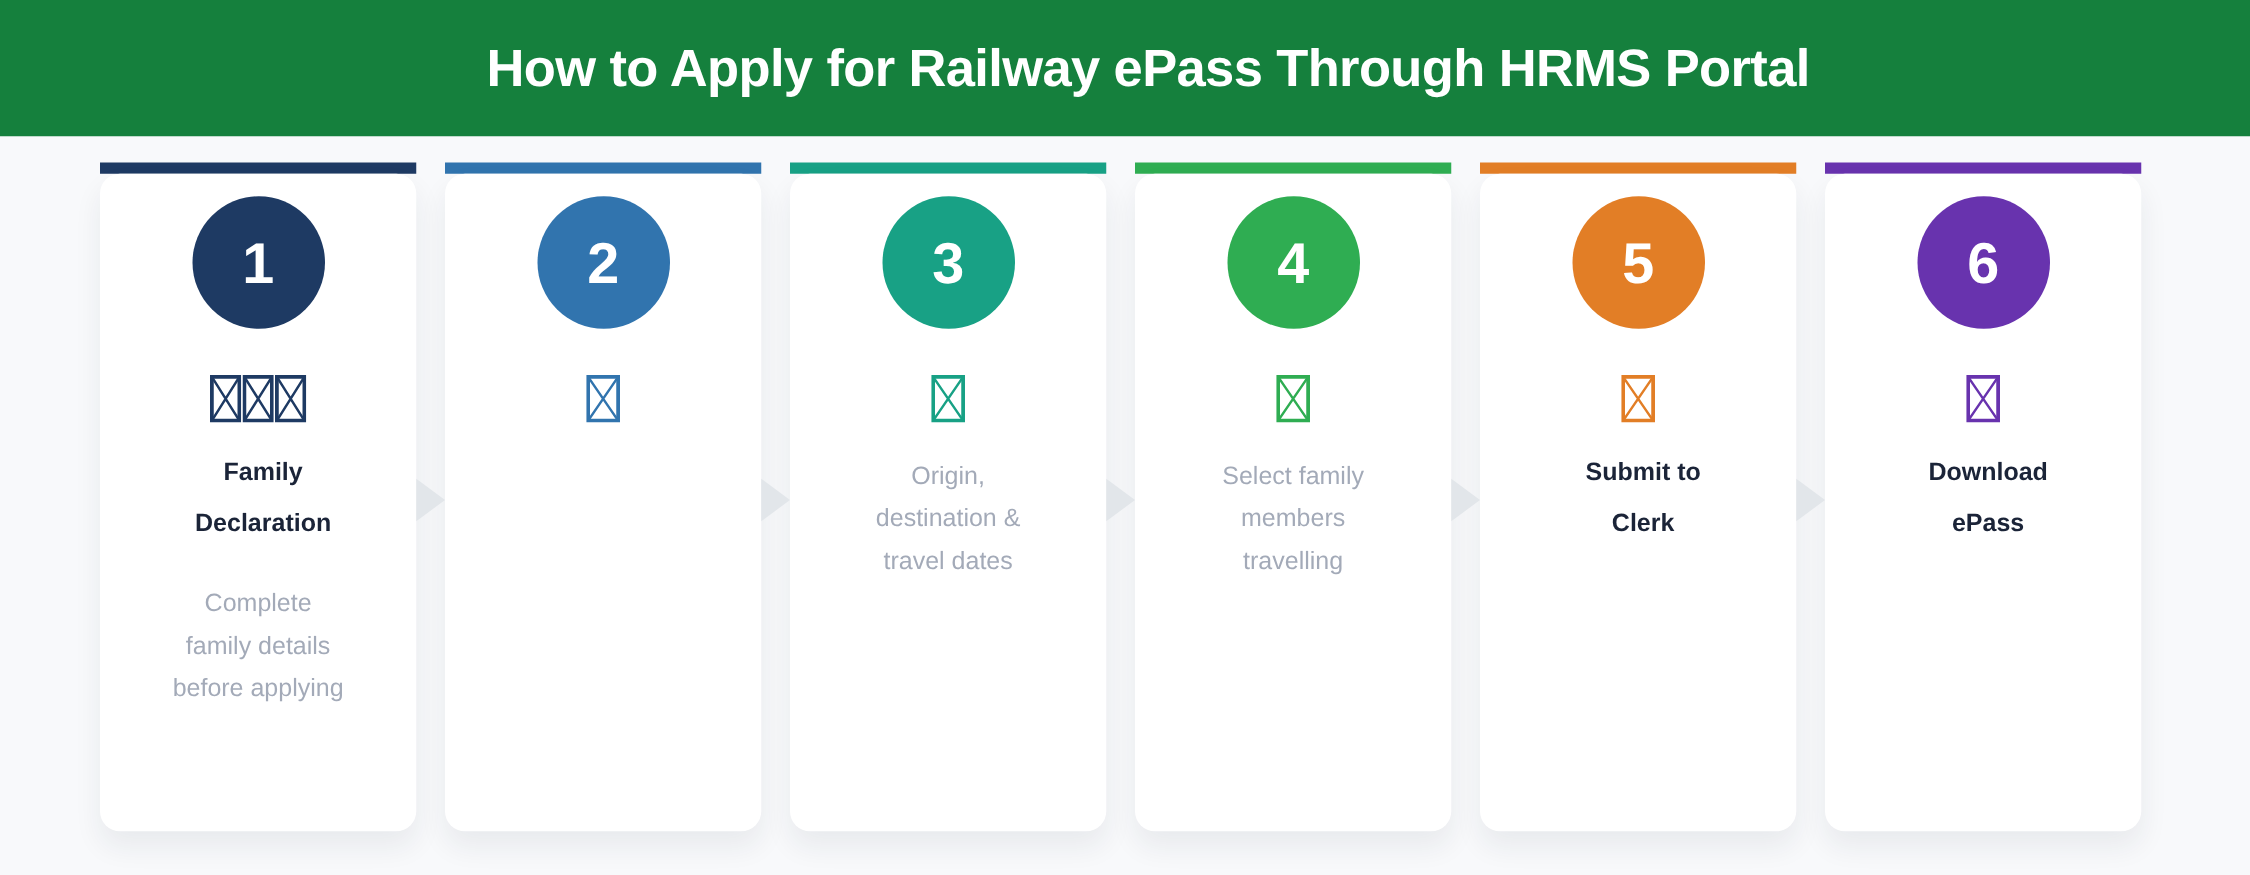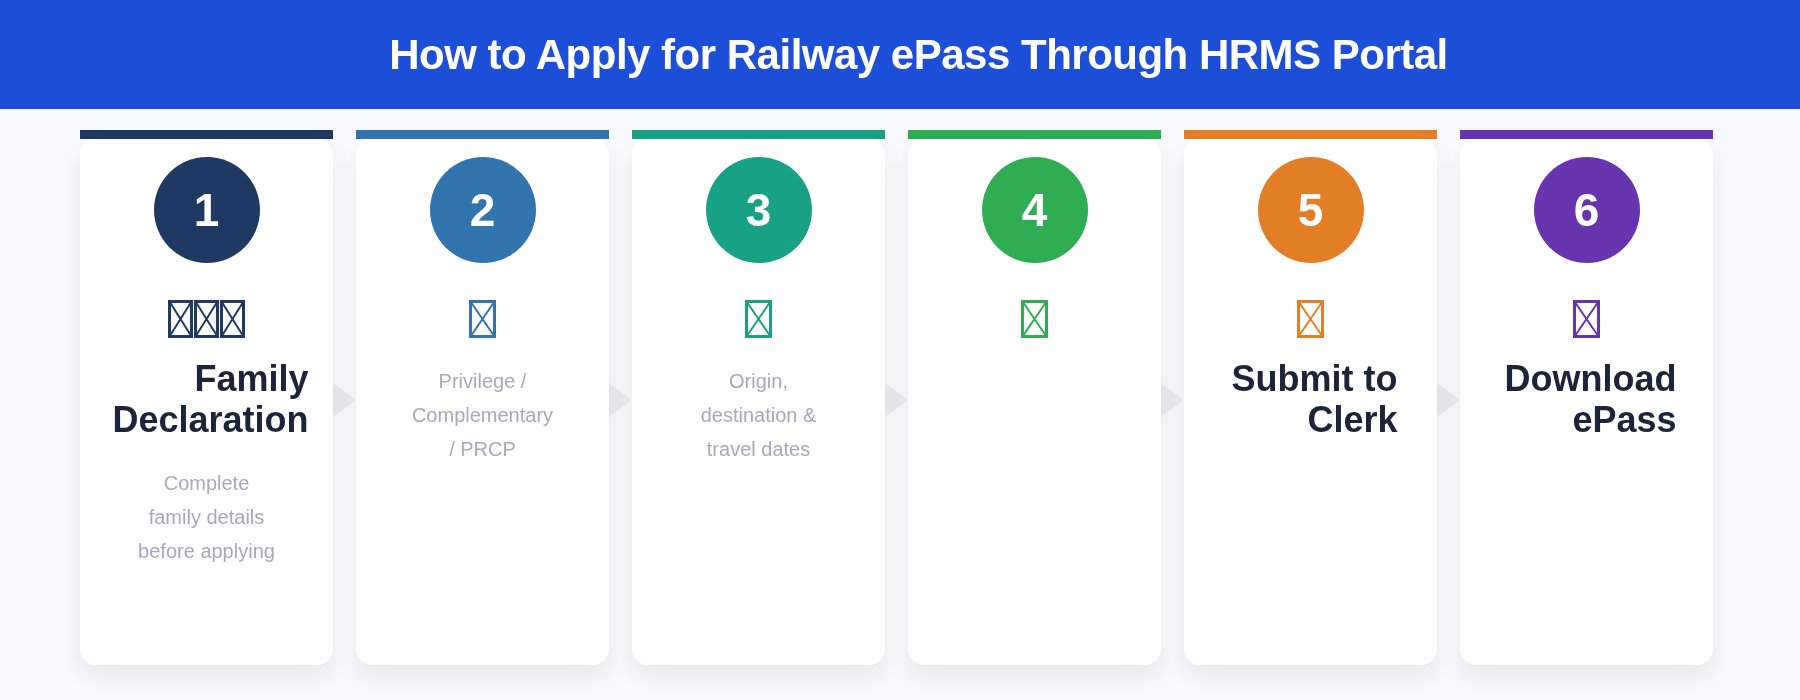--- a/index.html
+++ b/index.html
@@ -35,43 +35,43 @@
     margin-top:18px;
     display:flex;align-items:center;justify-content:center;
   }
   .circle span{color:#ffffff;font-size:46px;font-weight:700;}
   .icon{
     margin-top:37px;height:38px;
     display:flex;gap:1px;align-items:center;justify-content:center;
   }
   .title{
     margin:20px 8px 0 16px;
-    font-size:36px;line-height:41px;font-weight:700;
-    color:#1B2438;text-align:right;
+    font-size:20px;line-height:41px;font-weight:700;
+    color:#1B2438;text-align:center;
   }
   .desc{
     margin:26px 12px 0 12px;
     font-size:20px;line-height:34px;font-weight:400;
     color:#A3AAB8;text-align:center;
   }
   .arrow{
     position:absolute;right:-23px;top:253px;
     width:0;height:0;
     border-top:17px solid transparent;
     border-bottom:17px solid transparent;
     border-left:23px solid #E2E6EA;
     z-index:2;
   }
 </style>
 </head>
 <body style="background: rgb(248, 249, 251);">
 
 <div class="page">
 
-  <header class="banner" style="background: #1d4ed8; padding-left: 37px;">
+  <header class="banner" style="background: #15803d; padding-left: 37px;">
     <h1>How to Apply for Railway ePass Through HRMS Portal</h1>
   </header>
 
   <main class="steps-row">
 
     <div class="step">
       <div class="bar" style="background: rgb(30, 58, 99);"></div>
       <div class="card-body">
         <div class="circle" style="background: rgb(30, 58, 99);">
           <span>1</span>
@@ -101,21 +101,20 @@
       <div class="card-body">
         <div class="circle" style="background: rgb(49, 116, 174);">
           <span>2</span>
         </div>
         <div class="icon" style="color: rgb(49, 116, 174);">
           <svg width="27" height="38" viewBox="0 0 27 38">
               <rect x="1.5" y="1.5" width="24" height="35" fill="none" stroke="currentColor" stroke-width="3"></rect>
               <path d="M1.5 1.5 L25.5 36.5 M25.5 1.5 L1.5 36.5" fill="none" stroke="currentColor" stroke-width="2"></path>
             </svg>
         </div>
-        <p class="desc">Privilege /<br>Complementary<br>/ PRCP</p>
       </div>
       <div class="arrow" style="border-left-color: rgb(226, 230, 234);"></div>
     </div>
 
     <div class="step">
       <div class="bar" style="background: rgb(24, 161, 133);"></div>
       <div class="card-body">
         <div class="circle" style="background: rgb(24, 161, 133);">
           <span>3</span>
         </div>
@@ -135,20 +134,21 @@
       <div class="card-body">
         <div class="circle" style="background: rgb(47, 173, 82);">
           <span>4</span>
         </div>
         <div class="icon" style="color: rgb(47, 173, 82);">
           <svg width="27" height="38" viewBox="0 0 27 38">
               <rect x="1.5" y="1.5" width="24" height="35" fill="none" stroke="currentColor" stroke-width="3"></rect>
               <path d="M1.5 1.5 L25.5 36.5 M25.5 1.5 L1.5 36.5" fill="none" stroke="currentColor" stroke-width="2"></path>
             </svg>
         </div>
+        <p class="desc">Select family<br>members<br>travelling</p>
       </div>
       <div class="arrow" style="border-left-color: rgb(226, 230, 234);"></div>
     </div>
 
     <div class="step">
       <div class="bar" style="background: rgb(226, 126, 38);"></div>
       <div class="card-body">
         <div class="circle" style="background: rgb(226, 126, 38);">
           <span>5</span>
         </div>

